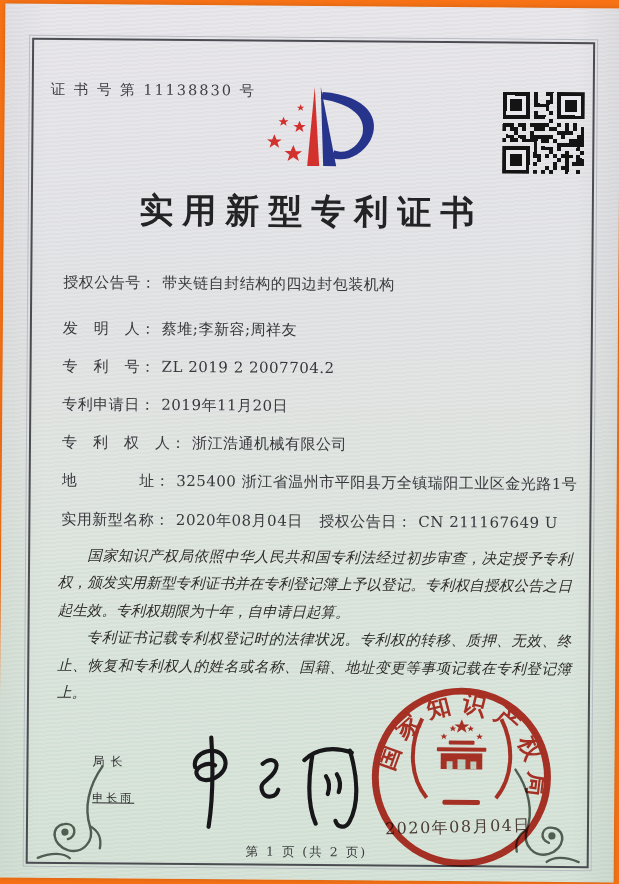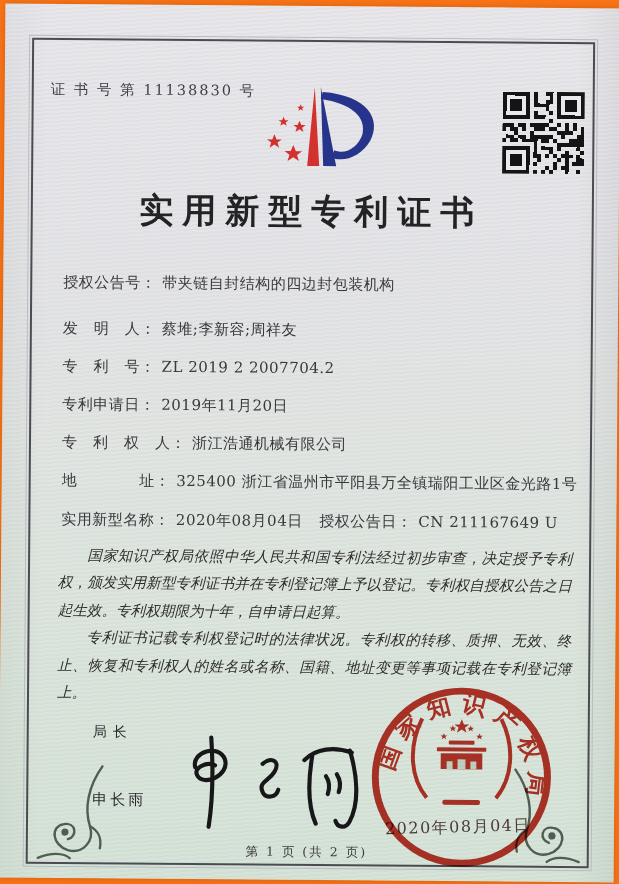--- a/index.html
+++ b/index.html
@@ -21,22 +21,22 @@
   .qr{left:498px;top:84px;width:82px;height:82px;}
   .title{left:0;top:183px;width:100%;text-align:center;font-size:34px;font-weight:bold;
          letter-spacing:9px;color:#232326;}
   .row{position:absolute;left:60px;width:512px;font-size:15px;color:#38383d;
        letter-spacing:.5px;white-space:nowrap;}
   .row .val{margin-left:6px;}
   .g2{position:absolute;left:258px;top:0;}
   .body{left:57px;top:537px;width:514px;font-size:14.6px;line-height:1.88;color:#2f2e2b;
         font-style:italic;text-align:justify;}
   .body p{margin:0;text-indent:2em;}
-  .signer-title{left:93px;top:719px;font-size:14px;letter-spacing:6px;color:#2b2b2e;}
-  .signer-name{left:93px;top:786px;font-size:15px;letter-spacing:3px;color:#2b2b2e;}
+  .signer-title{left:93px;top:749px;font-size:12px;letter-spacing:6px;color:#2b2b2e;}
+  .signer-name{left:93px;top:786px;font-size:11px;letter-spacing:3px;color:#2b2b2e;text-decoration:underline;}
   .signature{left:168px;top:720px;width:218px;height:110px;z-index:2;}
   .seal-date{left:386px;top:810px;font-size:16px;color:#4a3b33;letter-spacing:1.5px;
              transform:rotate(-2deg);z-index:3;}
   .seal{left:368px;top:676px;width:188px;height:188px;z-index:4;mix-blend-mode:multiply;opacity:.95;}
   .footer{left:0;top:838px;width:100%;text-align:center;font-size:12.5px;color:#3a3a3c;letter-spacing:2px;}
   .fl{width:86px;height:102px;z-index:1;}
   .fl-left{left:31px;top:756px;}
   .fl-right{left:502px;top:756px;transform:scaleX(-1);}
 </style>
 </head>

